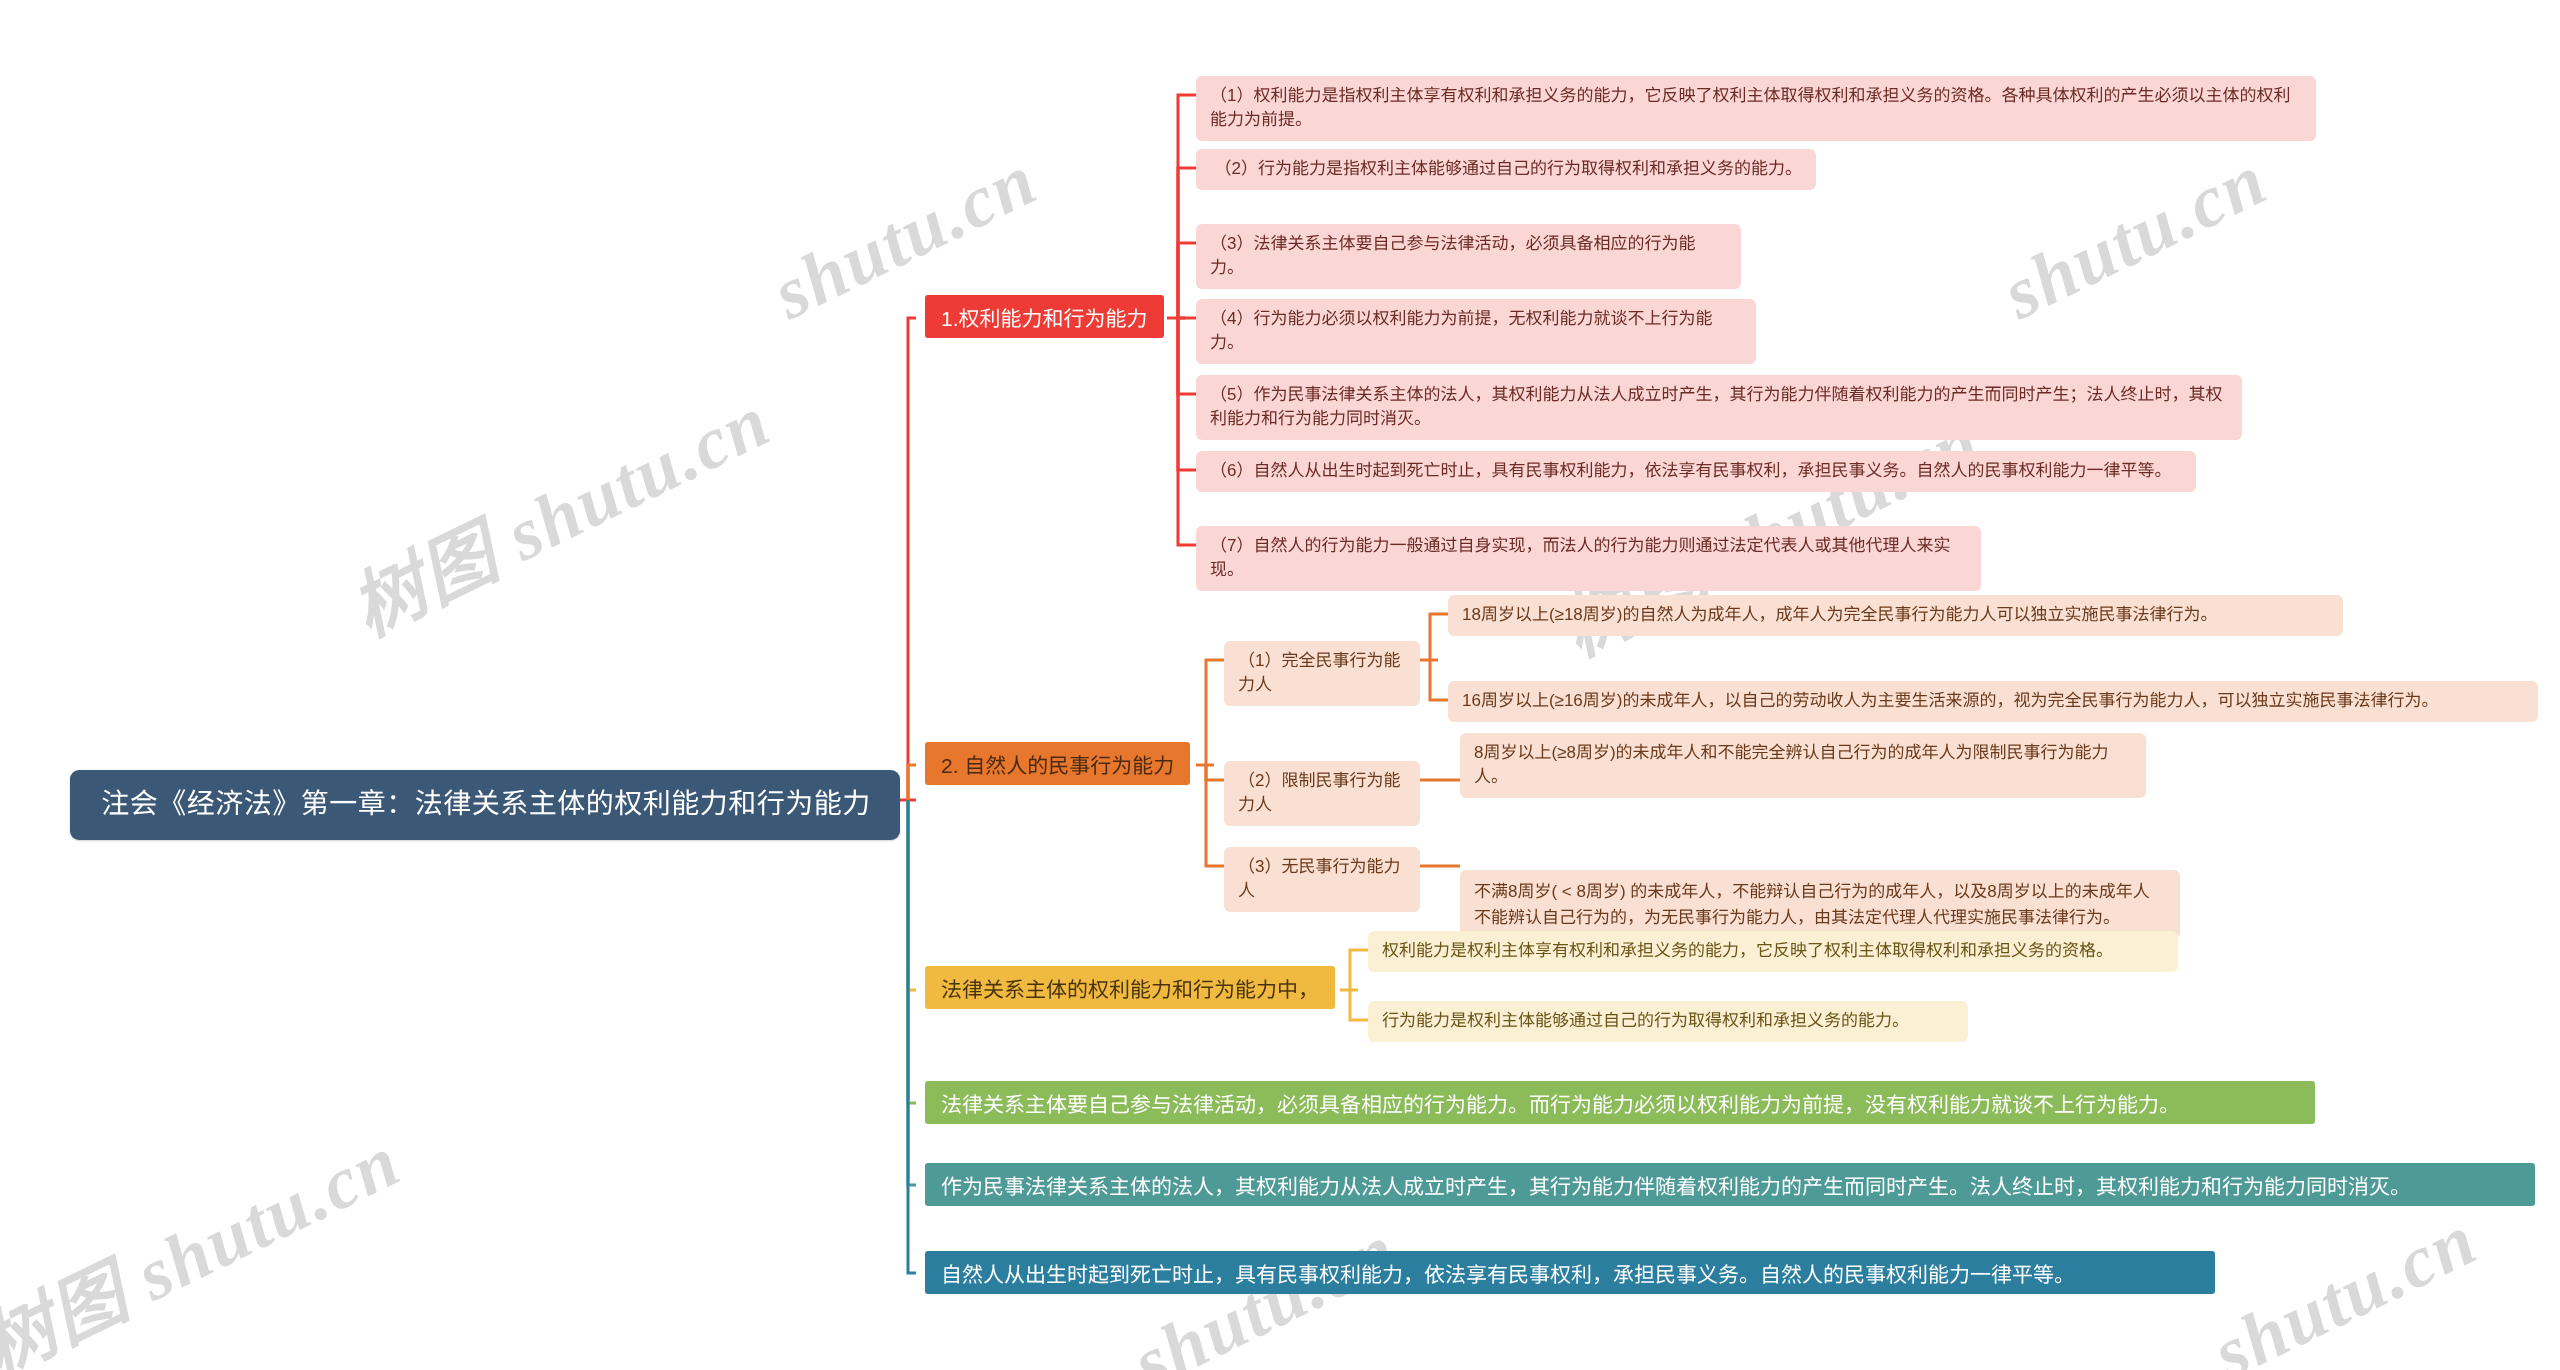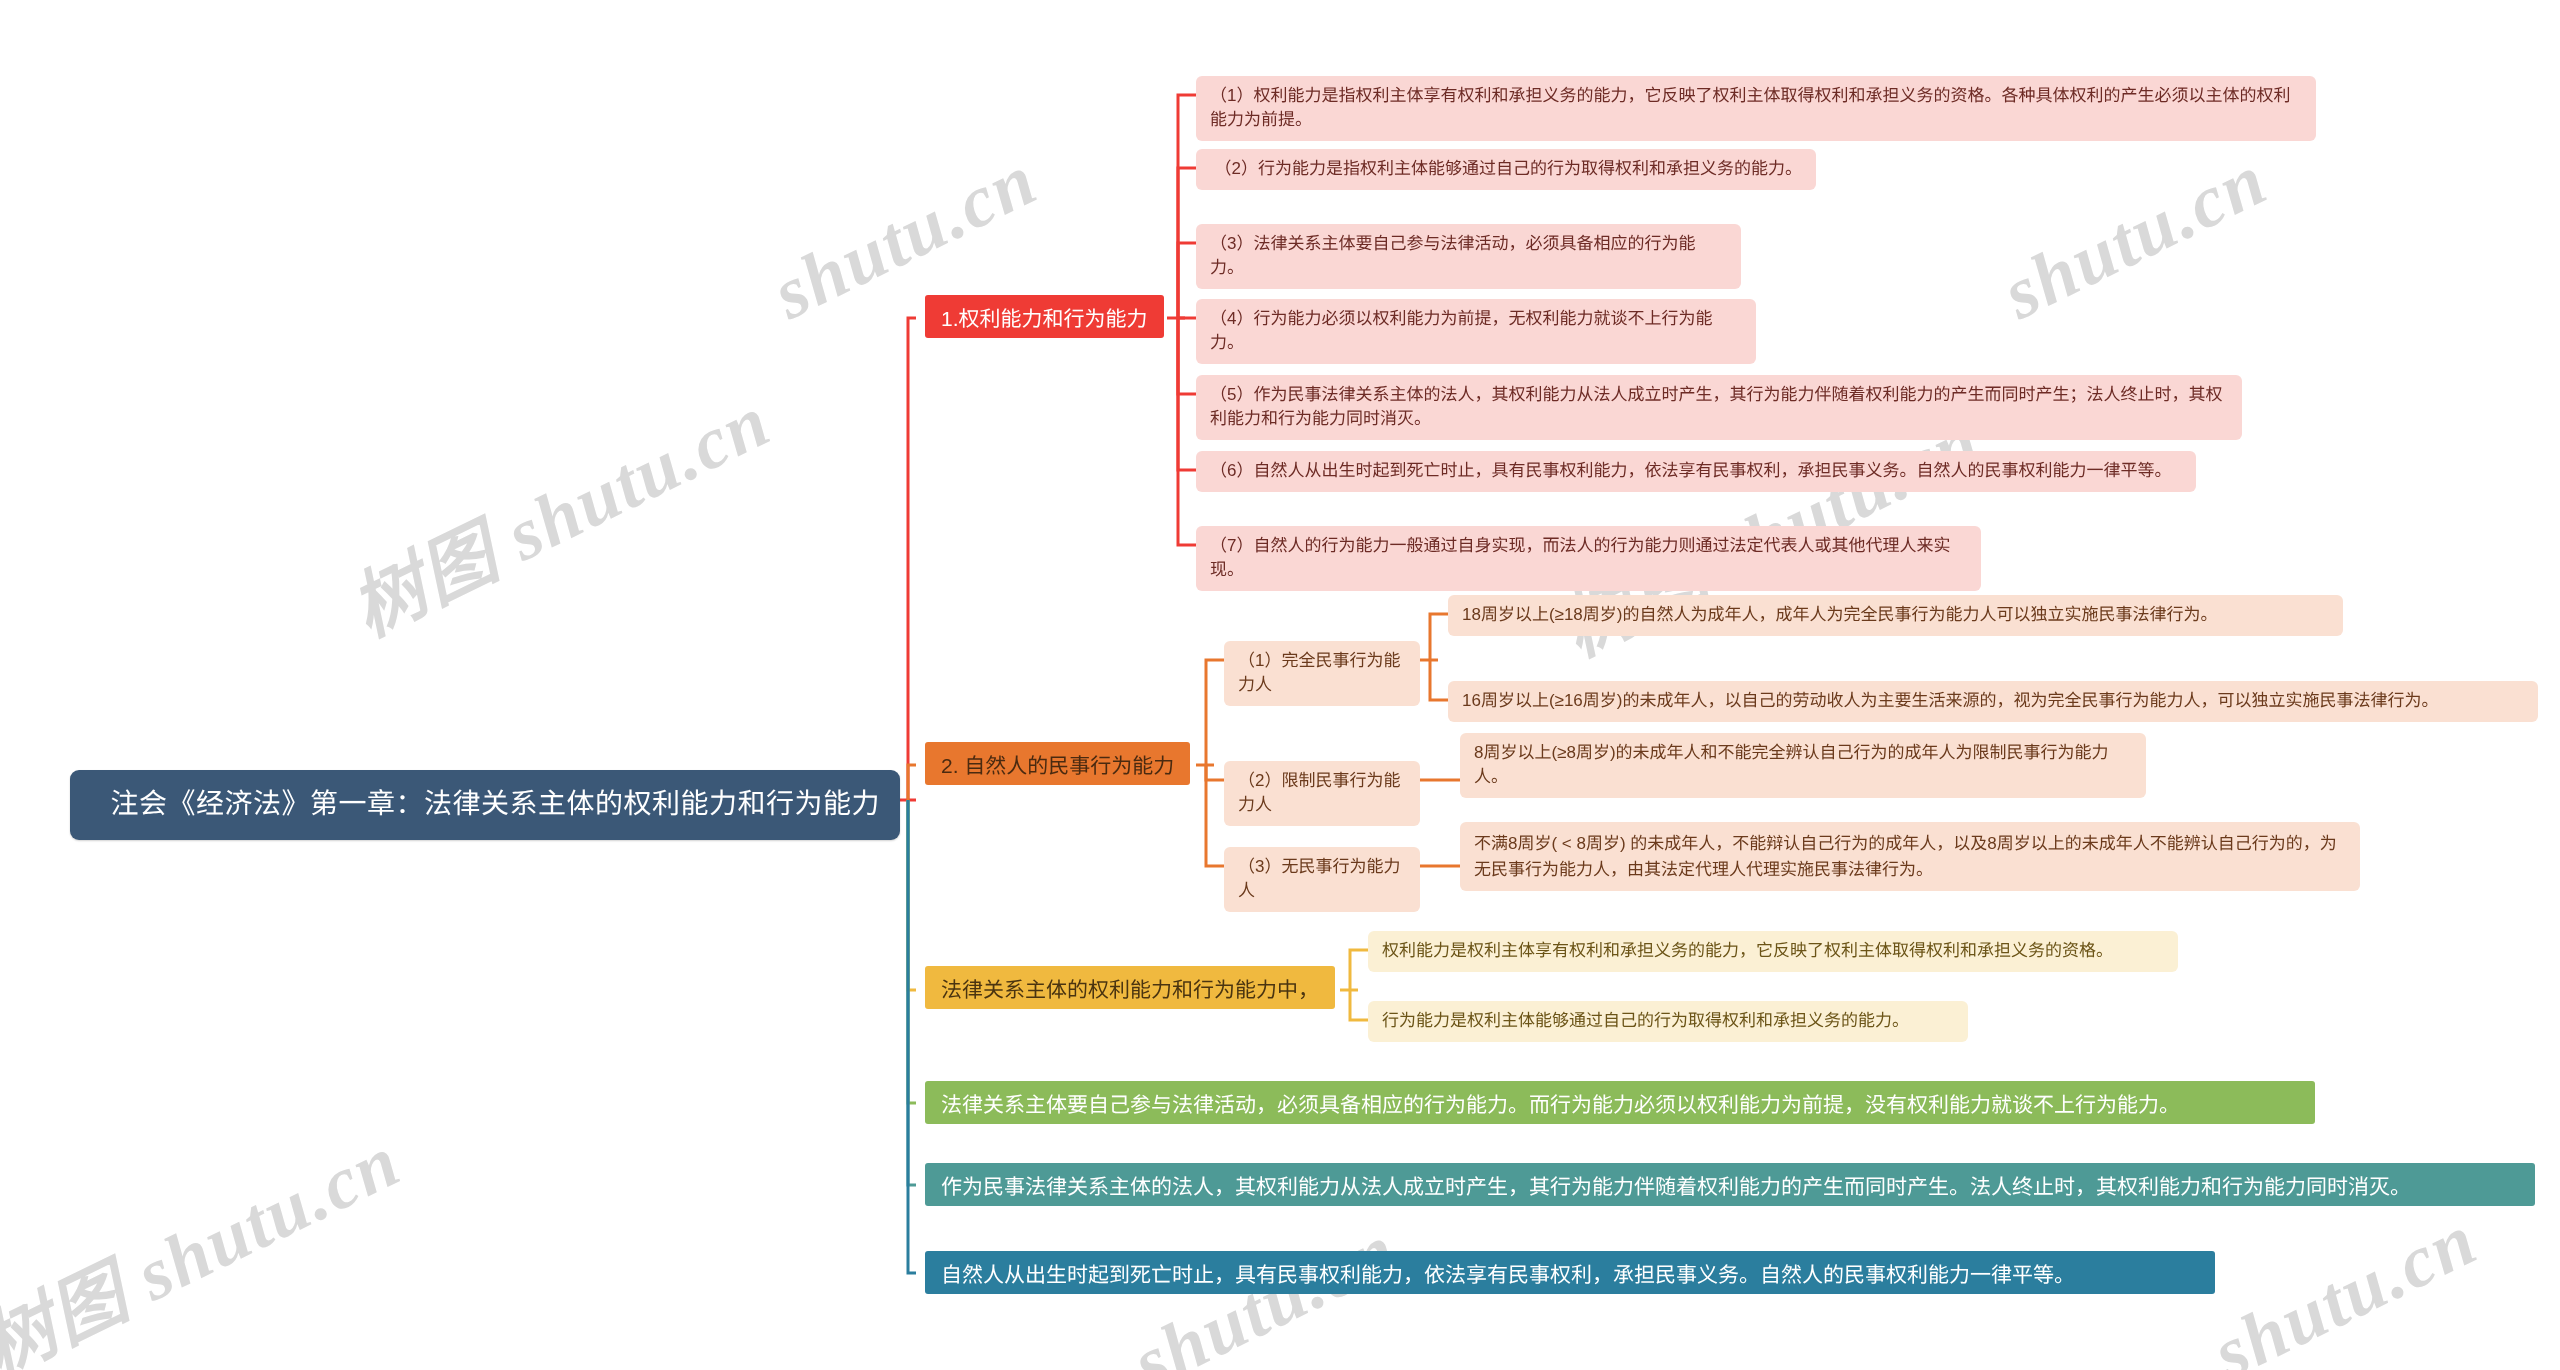--- a/index.html
+++ b/index.html
@@ -130,21 +130,21 @@
       <path d="M1420 780 H1460" stroke="#e8772e"></path>
 
       <path d="M1420 866 H1460" stroke="#e8772e"></path>
 
       <path d="M1340 990 H1358" stroke="#f0b93f"></path>
       <path d="M1350 990 V950 H1368" stroke="#f0b93f"></path>
       <path d="M1350 990 V1020 H1368" stroke="#f0b93f"></path>
     </g>
   </svg>
 
-  <div class="node root" style="left:70px;top:770px;width:830px;justify-content:flex-end;">
+  <div class="node root" style="left:70px;top:770px;width:830px;justify-content:center;">
     <span>注会《经济法》第一章：法律关系主体的权利能力和行为能力</span>
   </div>
 
   <div class="node branch b-red" style="left:925px;top:295px;">
     <span>1.权利能力和行为能力</span>
   </div>
 
   <div class="node leaf l-pink" style="left:1196px;top:76px;width:1120px;">
     <span>（1）权利能力是指权利主体享有权利和承担义务的能力，它反映了权利主体取得权利和承担义务的资格。各种具体权利的产生必须以主体的权利能力为前提。</span>
   </div>
@@ -183,21 +183,21 @@
 
   <div class="node leaf l-peach" style="left:1448px;top:595px;width:895px;">
     <span>18周岁以上(≥18周岁)的自然人为成年人，成年人为完全民事行为能力人可以独立实施民事法律行为。</span>
   </div>
   <div class="node leaf l-peach" style="left:1448px;top:681px;width:1090px;">
     <span>16周岁以上(≥16周岁)的未成年人，以自己的劳动收人为主要生活来源的，视为完全民事行为能力人，可以独立实施民事法律行为。</span>
   </div>
   <div class="node leaf l-peach" style="left:1460px;top:733px;width:686px;">
     <span>8周岁以上(≥8周岁)的未成年人和不能完全辨认自己行为的成年人为限制民事行为能力人。</span>
   </div>
-  <div class="node leaf l-peach two-line" style="left:1460px;top:822px;width:900px;align-items:flex-end;padding-top:9px;">
+  <div class="node leaf l-peach two-line" style="left:1460px;top:870px;width:720px;align-items:flex-end;padding-top:9px;">
     <span>不满8周岁( &lt; 8周岁) 的未成年人，不能辩认自己行为的成年人，以及8周岁以上的未成年人不能辨认自己行为的，为无民事行为能力人，由其法定代理人代理实施民事法律行为。</span>
   </div>
 
   <div class="node branch b-yellow" style="left:925px;top:966px;">
     <span>法律关系主体的权利能力和行为能力中，</span>
   </div>
   <div class="node leaf l-cream" style="left:1368px;top:931px;width:810px;">
     <span>权利能力是权利主体享有权利和承担义务的能力，它反映了权利主体取得权利和承担义务的资格。</span>
   </div>
   <div class="node branch b-green" style="left:925px;top:1081px;width:1390px;">

